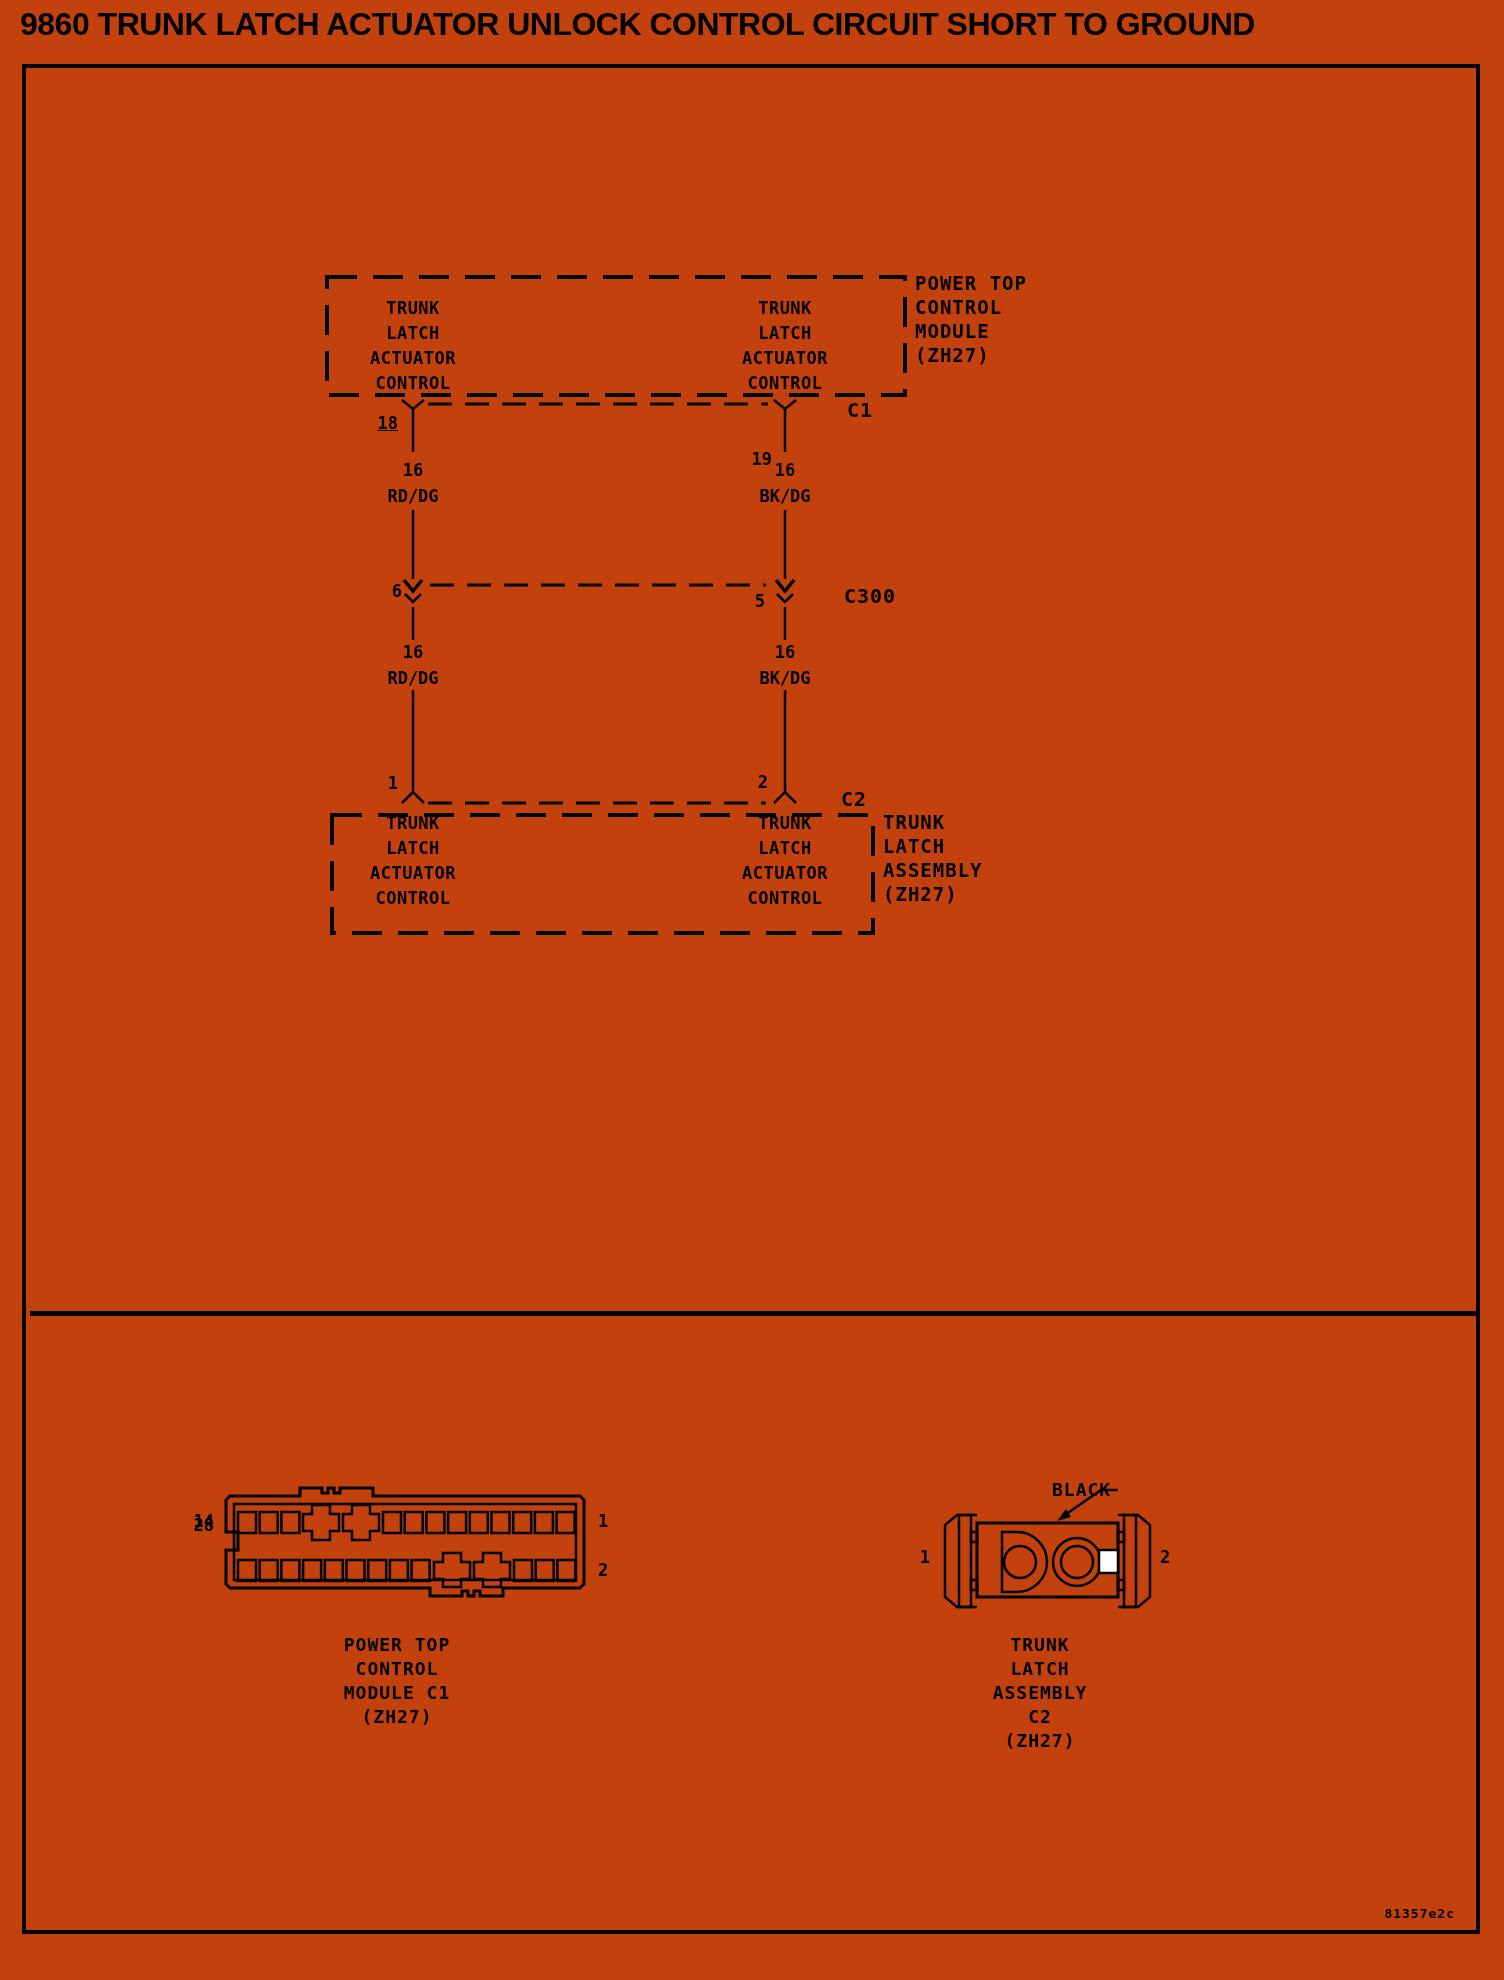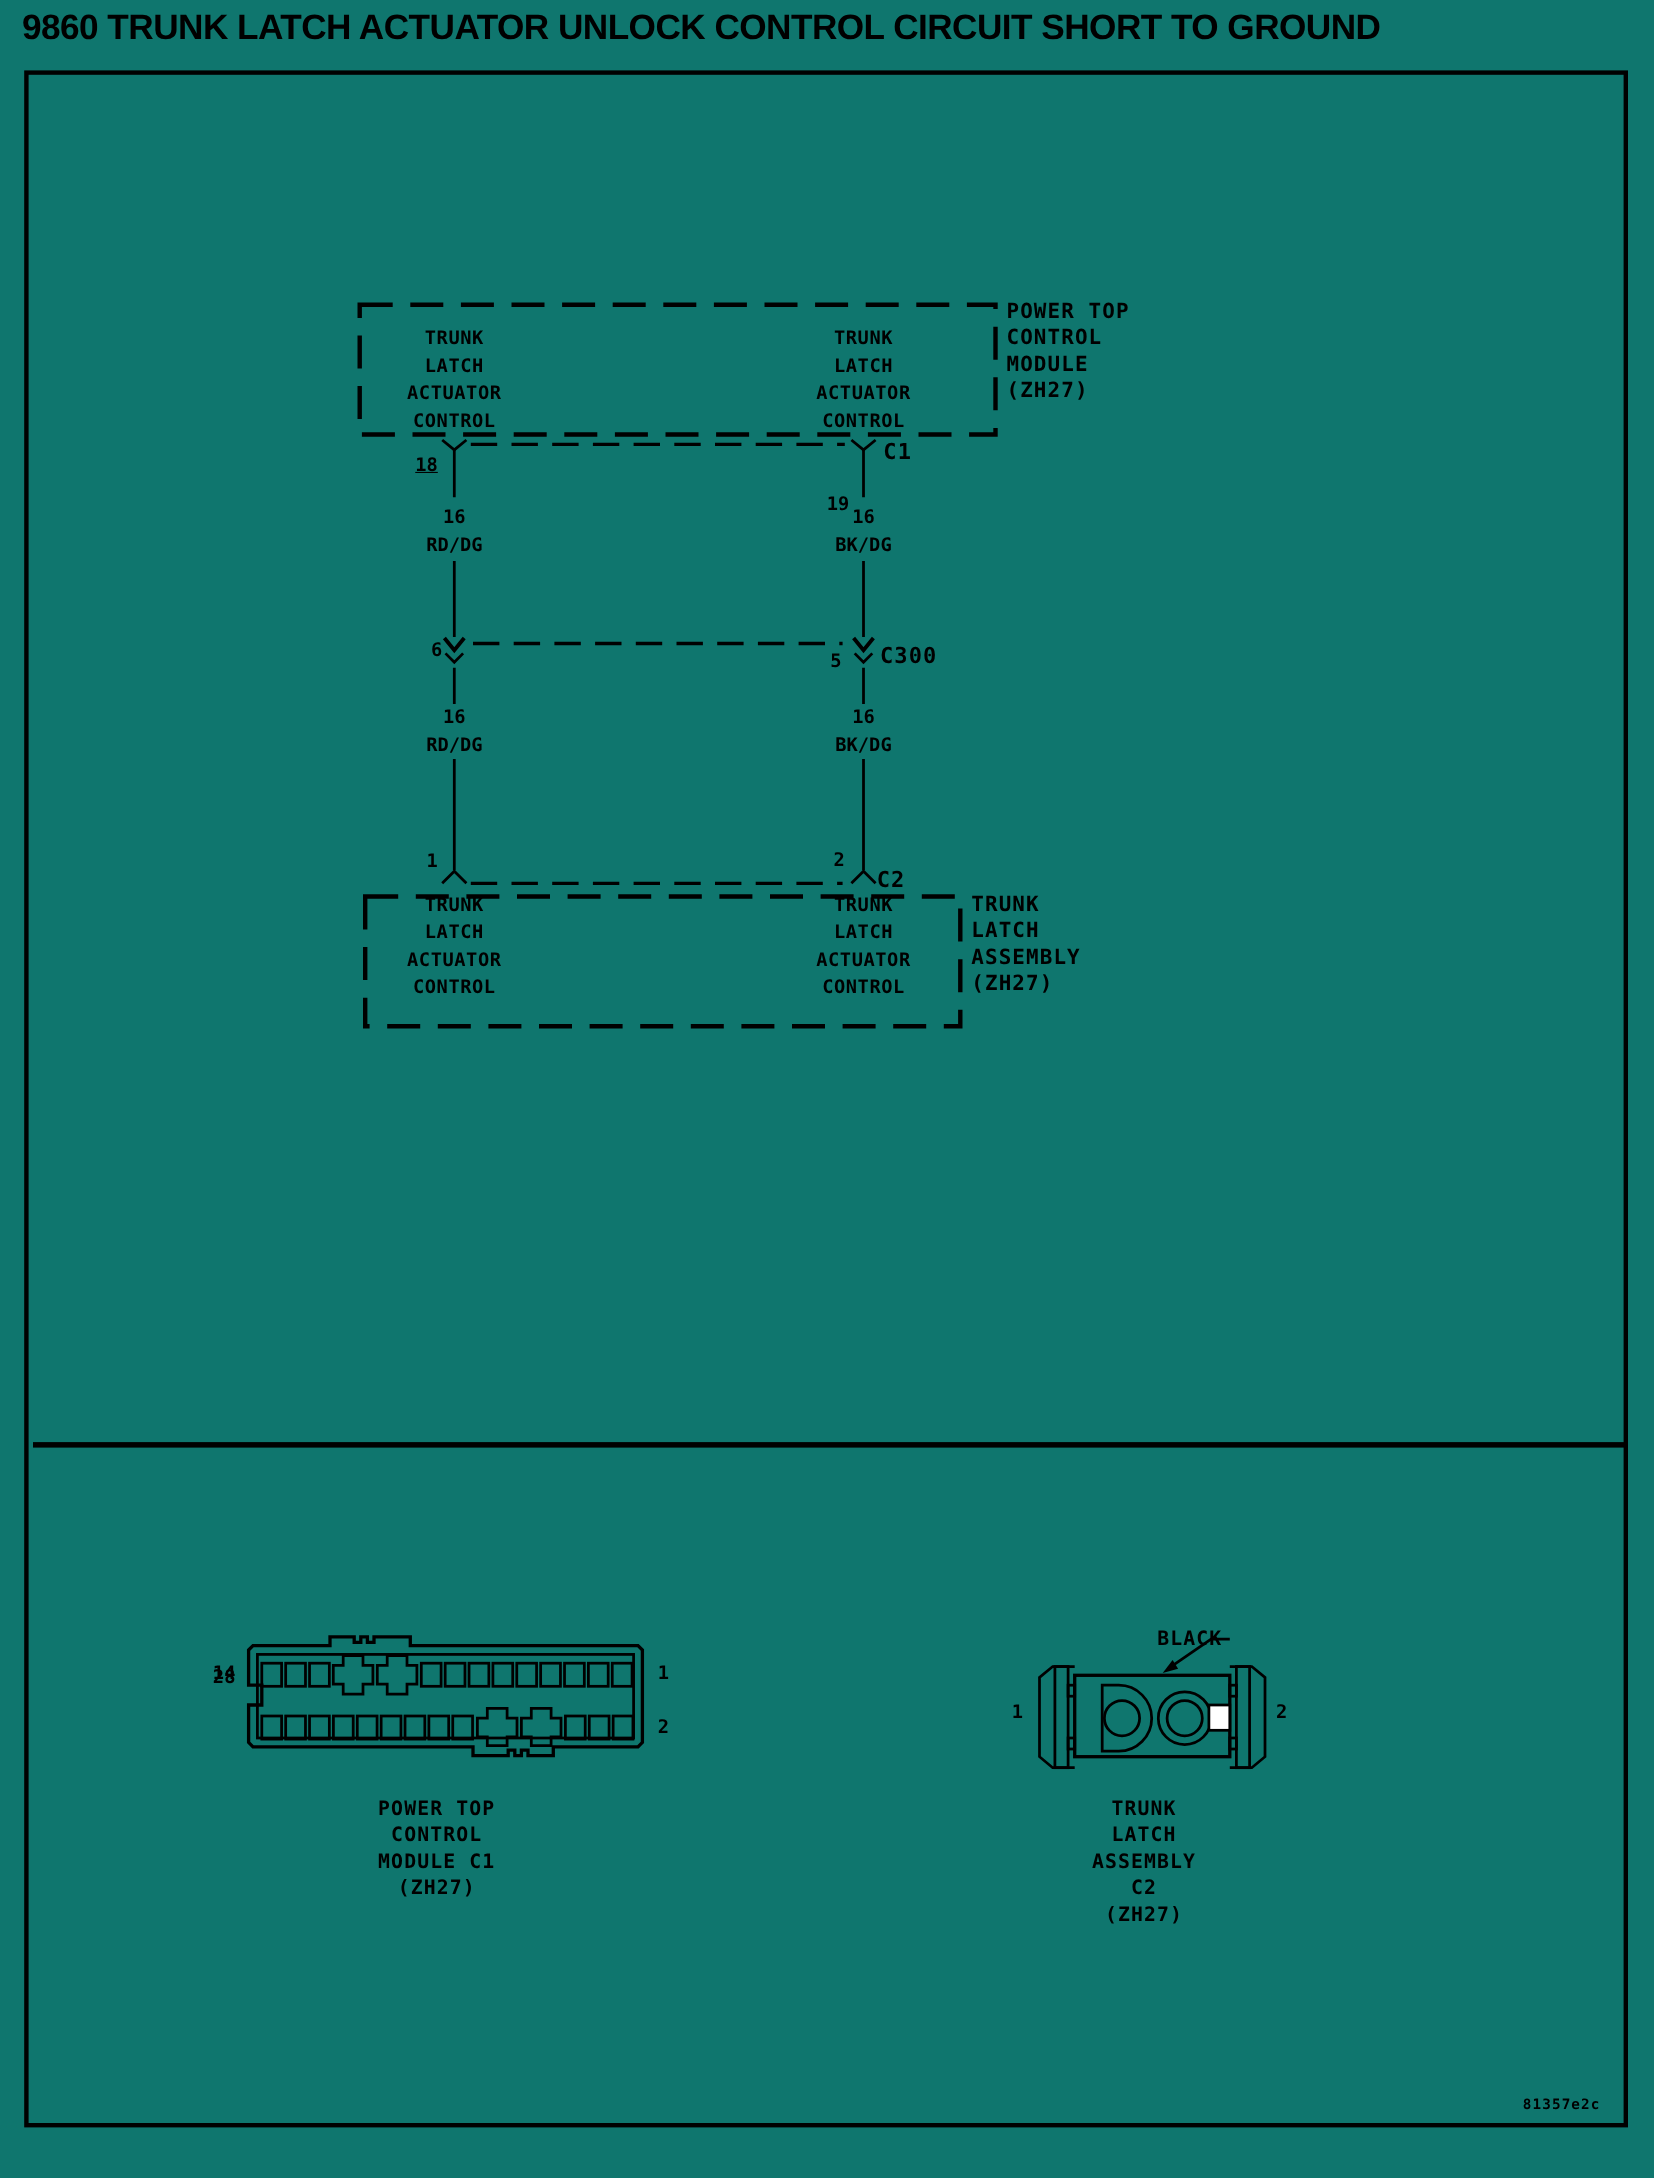--- a/index.html
+++ b/index.html
@@ -1,26 +1,26 @@
 <!DOCTYPE html>
 <html><head>
 <meta charset="utf-8">
 <style>
   html,body{margin:0;padding:0;background:#ffffff;}
-  .page{position:relative;width:1504px;height:1980px;background:#0f766e;overflow:hidden;
+  .page{position:relative;width:1504px;height:1980px;background:#c2410c;overflow:hidden;
         font-family:"DejaVu Sans Mono", monospace;color:#000;}
   .abs{position:absolute;}
   .title{font-family:"Liberation Sans", sans-serif;font-weight:bold;font-size:32px;
          letter-spacing:-0.5px;white-space:nowrap;}
   .sheet{border:4px solid #000;box-sizing:border-box;}
   .dtext{font-weight:bold;font-size:17px;line-height:25px;letter-spacing:0.5px;white-space:pre-line;}
   .center{text-align:center;}
   .right{text-align:right;}
   .heavy{font-weight:bold;font-size:19px;line-height:24px;letter-spacing:1px;white-space:pre-line;}
-  .clabel{font-weight:bold;font-size:20px;letter-spacing:1px;line-height:20px;white-space:nowrap;}
+  .clabel{font-weight:bold;font-size:20px;letter-spacing:1px;line-height:20px;white-space:nowrap;margin-left:44px;}
   .pin{font-weight:bold;font-size:17px;line-height:18px;}
   .caption{font-weight:bold;font-size:18px;line-height:24px;letter-spacing:1px;white-space:pre-line;}
   .code{font-weight:bold;font-size:13px;letter-spacing:1px;}
   .divider{background:#000;}
   svg{display:block;}
 </style>
 </head>
 <body>
 
 <div class="page">

